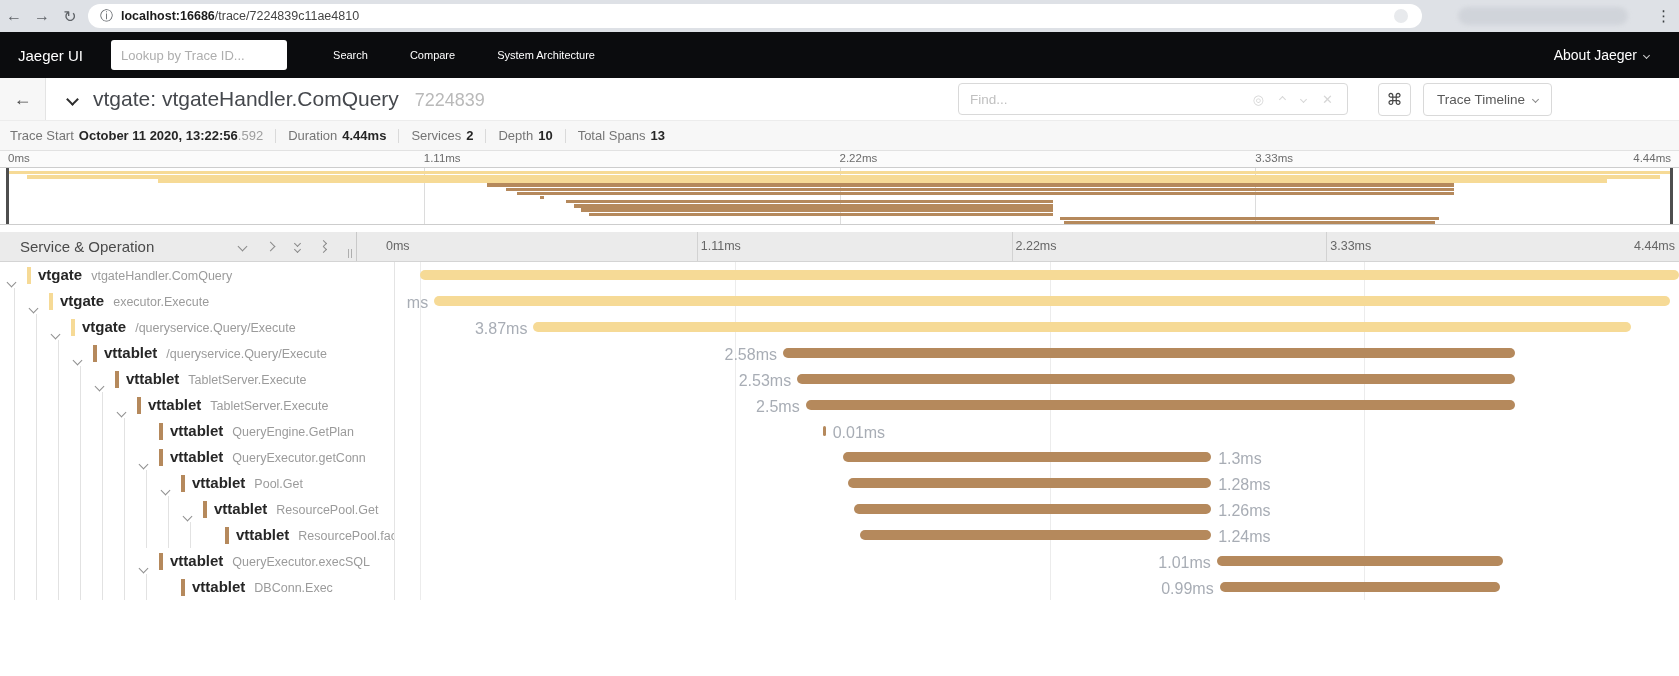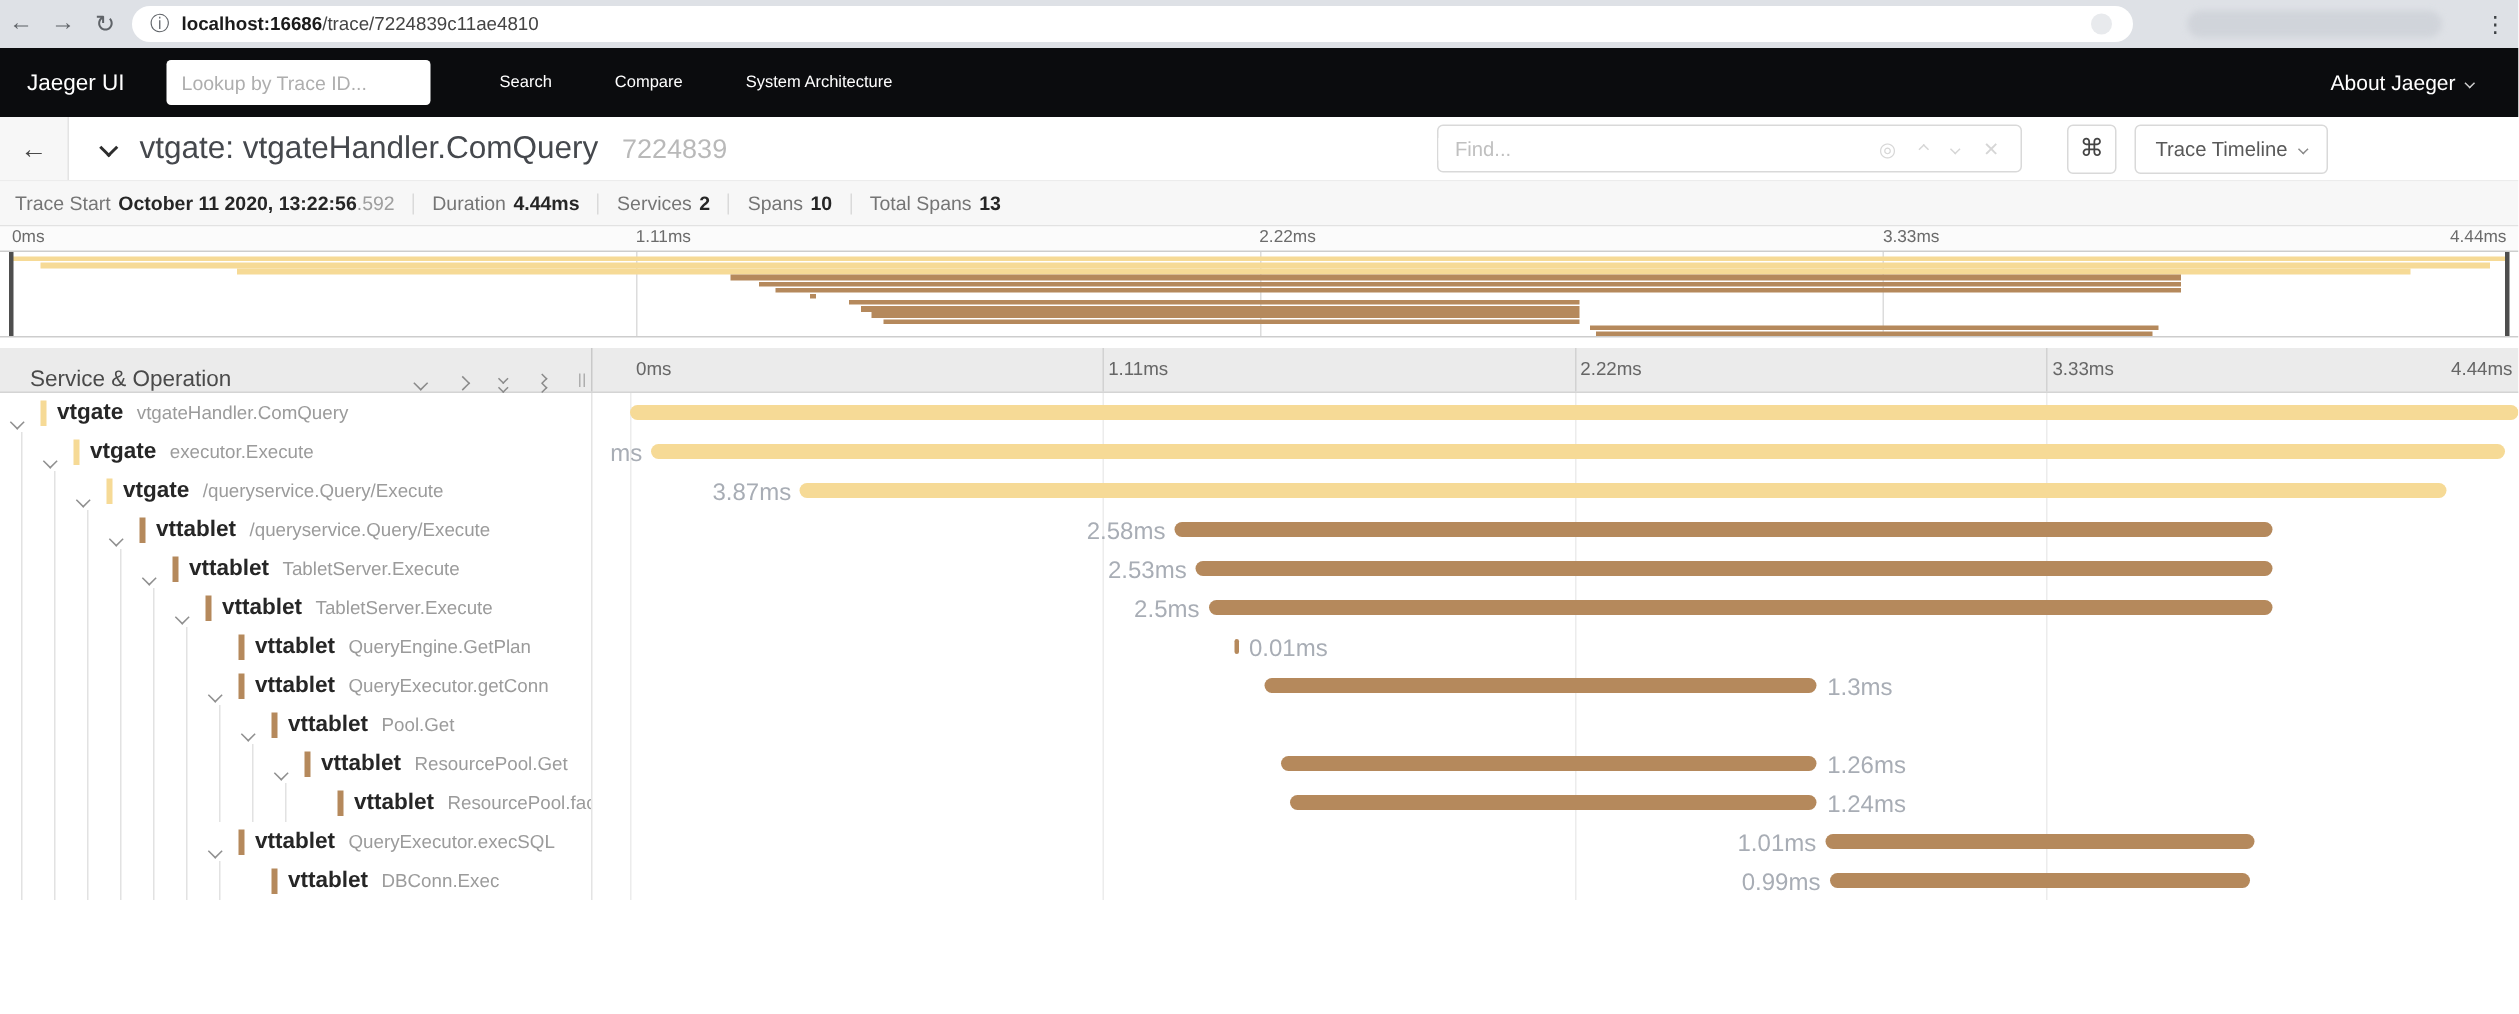--- a/index.html
+++ b/index.html
@@ -81,21 +81,21 @@
   .mini-labels { height:16px; position:relative; font-size:11.5px; color:#6b6b6b; }
   .mini-label { position:absolute; top:1px; }
   .mini-box { height:58px; position:relative; background:#fff; border-top:1px solid #cdcdcd;
     border-bottom:1px solid #cdcdcd; cursor:col-resize; }
   .mini-grid { position:absolute; top:0; bottom:0; width:1px; background:#dcdcdc; }
   .mini-handle { position:absolute; top:0; bottom:0; width:3px; background:#4e4e4e; }
   .mini-bar { position:absolute; height:3.4px; }
 
   
   .grid-header { height:30px; background:#ebebeb; border-bottom:1px solid #d4d4d4; display:flex; }
-  .gh-left { width:395px; border-right:1px solid #c9c9c9; display:flex; align-items:flex-end;
+  .gh-left { width:357px; border-right:1px solid #c9c9c9; display:flex; align-items:center;
     position:relative; }
   .gh-title { font-size:15px; color:#4a4a4a; margin-left:20px; }
   .gh-icons { position:absolute; right:30px; display:flex; align-items:center; gap:21px;
     color:#8a8a8a; }
   .gh-icons .icon { cursor:pointer; display:flex; flex-direction:column; align-items:center;
     line-height:0; }
   .gh-icons .icon .chev { border-width:1.4px; }
   .dbl { display:flex; flex-direction:column; gap:1px; }
   .dblr { display:flex; gap:1px; }
   .grip { position:absolute; right:4px; bottom:3px; display:flex; gap:2px; cursor:col-resize; }
@@ -185,21 +185,21 @@
       <span class="sum-label">Duration</span>
       <span class="sum-value">4.44ms</span>
     </span>
     <span class="sum-div"></span>
     <span class="sum-item">
       <span class="sum-label">Services</span>
       <span class="sum-value">2</span>
     </span>
     <span class="sum-div"></span>
     <span class="sum-item">
-      <span class="sum-label">Spans</span>
+      <span class="sum-label">Depth</span>
       <span class="sum-value">10</span>
     </span>
     <span class="sum-div"></span>
     <span class="sum-item">
       <span class="sum-label">Total Spans</span>
       <span class="sum-value">13</span>
     </span>
   </div>
 
 <div class="minimap-wrap">
@@ -392,20 +392,24 @@
         <div class="guide" style="left: 36px;"></div>
         <div class="guide" style="left: 58px;"></div>
         <div class="guide" style="left: 80px;"></div>
         <div class="guide" style="left: 102px;"></div>
         <div class="guide" style="left: 124px;"></div>
         <div class="guide" style="left: 146px;"></div>
         <span class="tree-chev" style="left: 162px;"><span class="chev"></span></span>
         <span class="svc-chip" style="left: 181px; background: rgb(181, 137, 92);"></span>
         <span class="svc-name" style="left: 192px;">vttablet<span class="op-name">Pool.Get</span></span>
       </div>
+      <div class="row-right">
+        <div class="span-bar" style="left: 453.176px; width: 362.957px; background: rgb(181, 137, 92);"></div>
+        <span class="dur-label" style="left: 823.132px;">1.28ms</span>
+      </div>
     </div>
     <div class="row">
       <div class="row-left">
         <div class="guide" style="left: 14px;"></div>
         <div class="guide" style="left: 36px;"></div>
         <div class="guide" style="left: 58px;"></div>
         <div class="guide" style="left: 80px;"></div>
         <div class="guide" style="left: 102px;"></div>
         <div class="guide" style="left: 124px;"></div>
         <div class="guide" style="left: 146px;"></div>

